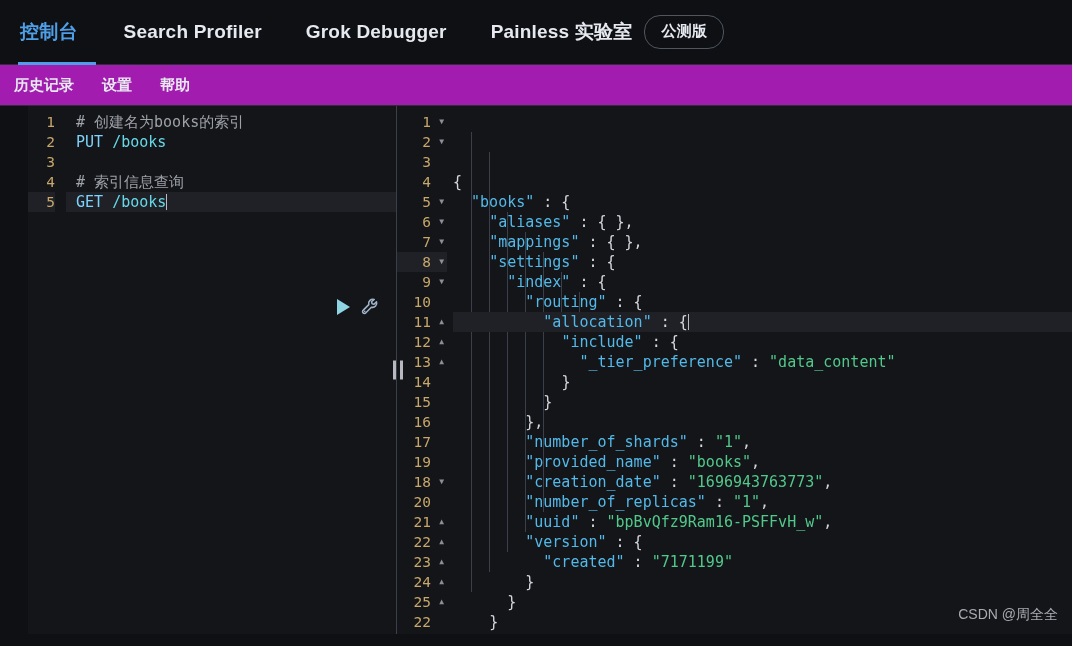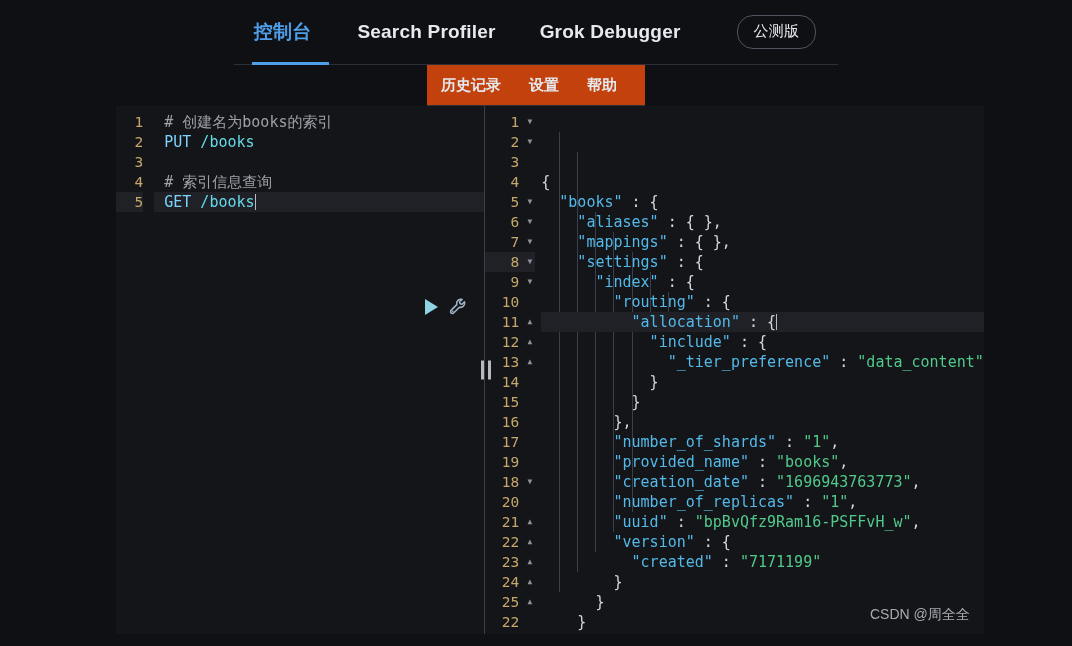--- a/index.html
+++ b/index.html
@@ -12,21 +12,20 @@
     overflow: hidden;
   }
 
   #app {
     position: relative;
     width: 1072px;
     height: 634px;
     background: #0e1014;
     display: flex;
     flex-direction: column;
-    align-items: center;
   }
 
   
   .topnav {
     height: 65px;
     flex: 0 0 65px;
     display: flex;
     align-items: center;
     padding: 0 0 0 14px;
     border-bottom: 1px solid #2c3039;
@@ -55,35 +54,35 @@
     bottom: 0;
     height: 3px;
     background: #4f9fe8;
   }
   .beta-badge {
     margin-left: 12px;
     border: 1px solid #50555f;
     border-radius: 16px;
     padding: 6px 16px 7px;
     font-size: 15px;
-    font-weight: normal;
+    font-weight: bold;
     color: #e6e9ef;
     white-space: nowrap;
     cursor: pointer;
   }
 
   
   .subnav {
     height: 41px;
     flex: 0 0 41px;
     display: flex;
     align-items: center;
     padding-left: 14px;
     border-bottom: 1px solid #2c3039;
-    background: #c2410c;
+    background: #a21caf;
   }
   .subnav-item {
     font-size: 15px;
     font-weight: bold;
     color: #e6e9ef;
     margin-right: 28px;
     cursor: pointer;
     white-space: nowrap;
   }
 
@@ -279,20 +278,21 @@
     <div class="topnav-tab first active">
       <span>控制台</span>
     </div>
     <div class="topnav-tab">
       <span>Search Profiler</span>
     </div>
     <div class="topnav-tab">
       <span>Grok Debugger</span>
     </div>
     <div class="topnav-tab">
+      <span>Painless 实验室</span>
       <span class="beta-badge">公测版</span>
     </div>
   </div>
 
   <div class="subnav">
     <div class="subnav-item">历史记录</div>
     <div class="subnav-item">设置</div>
     <div class="subnav-item">帮助</div>
   </div>
 

